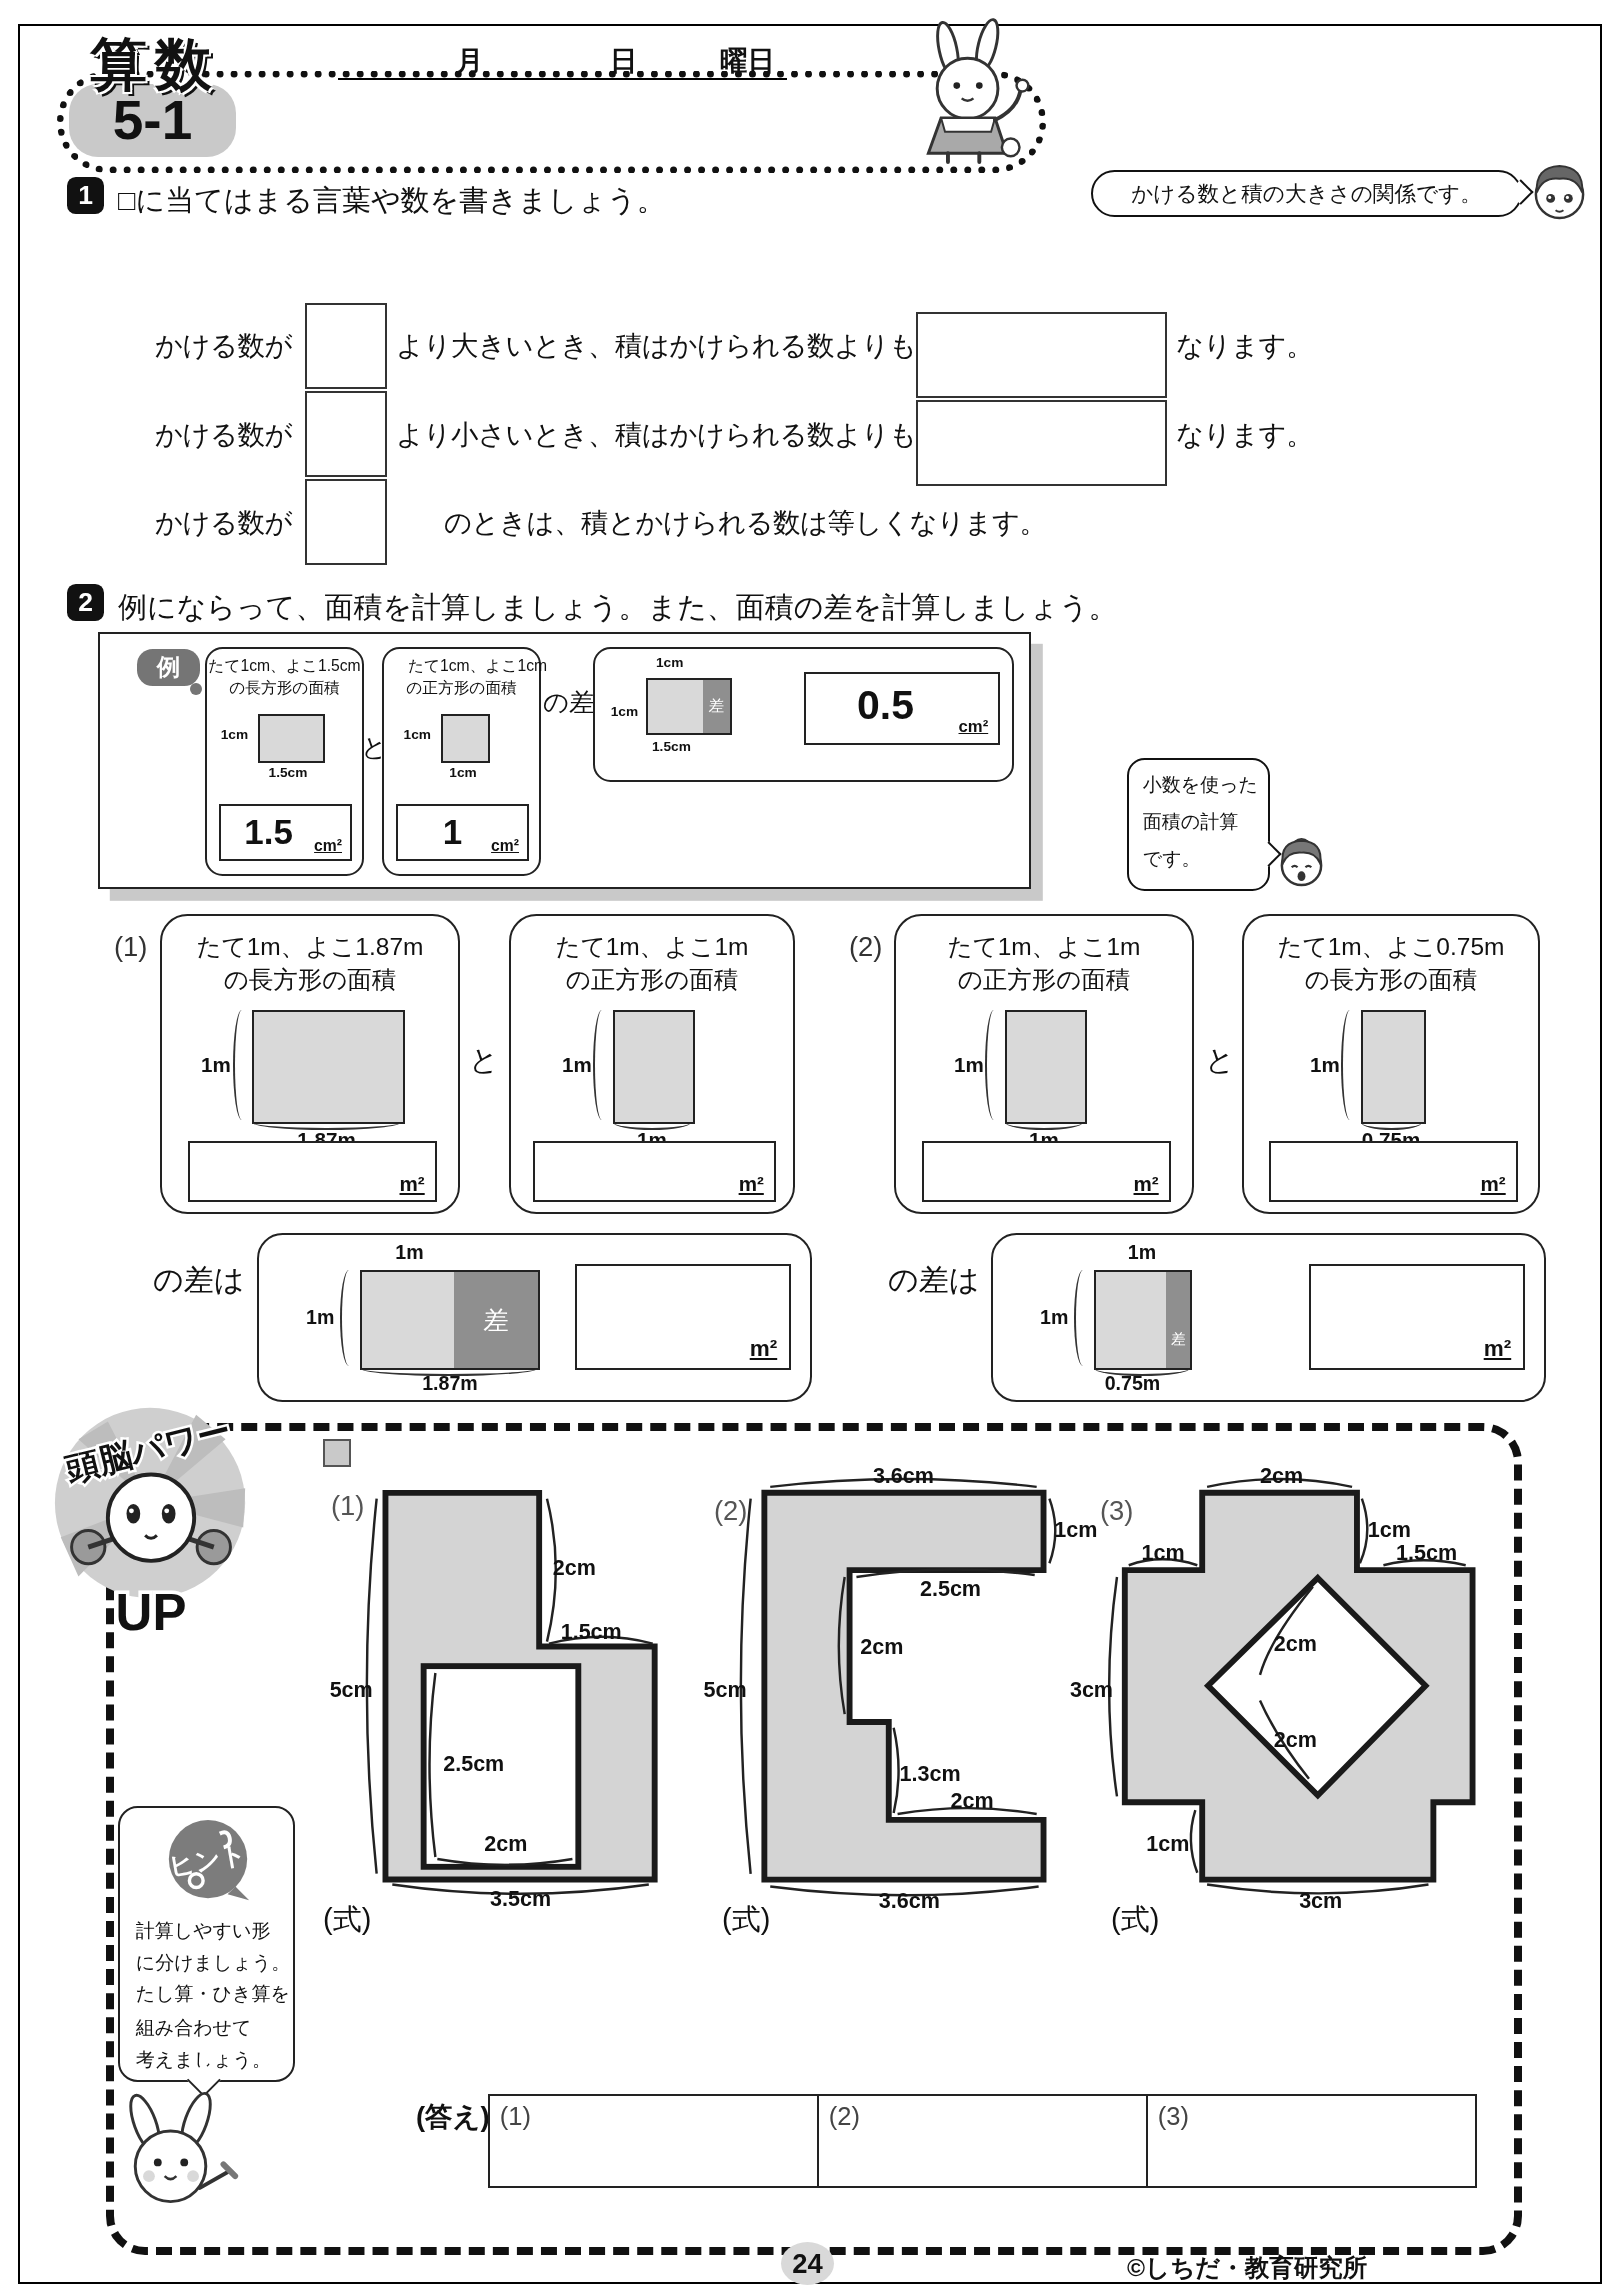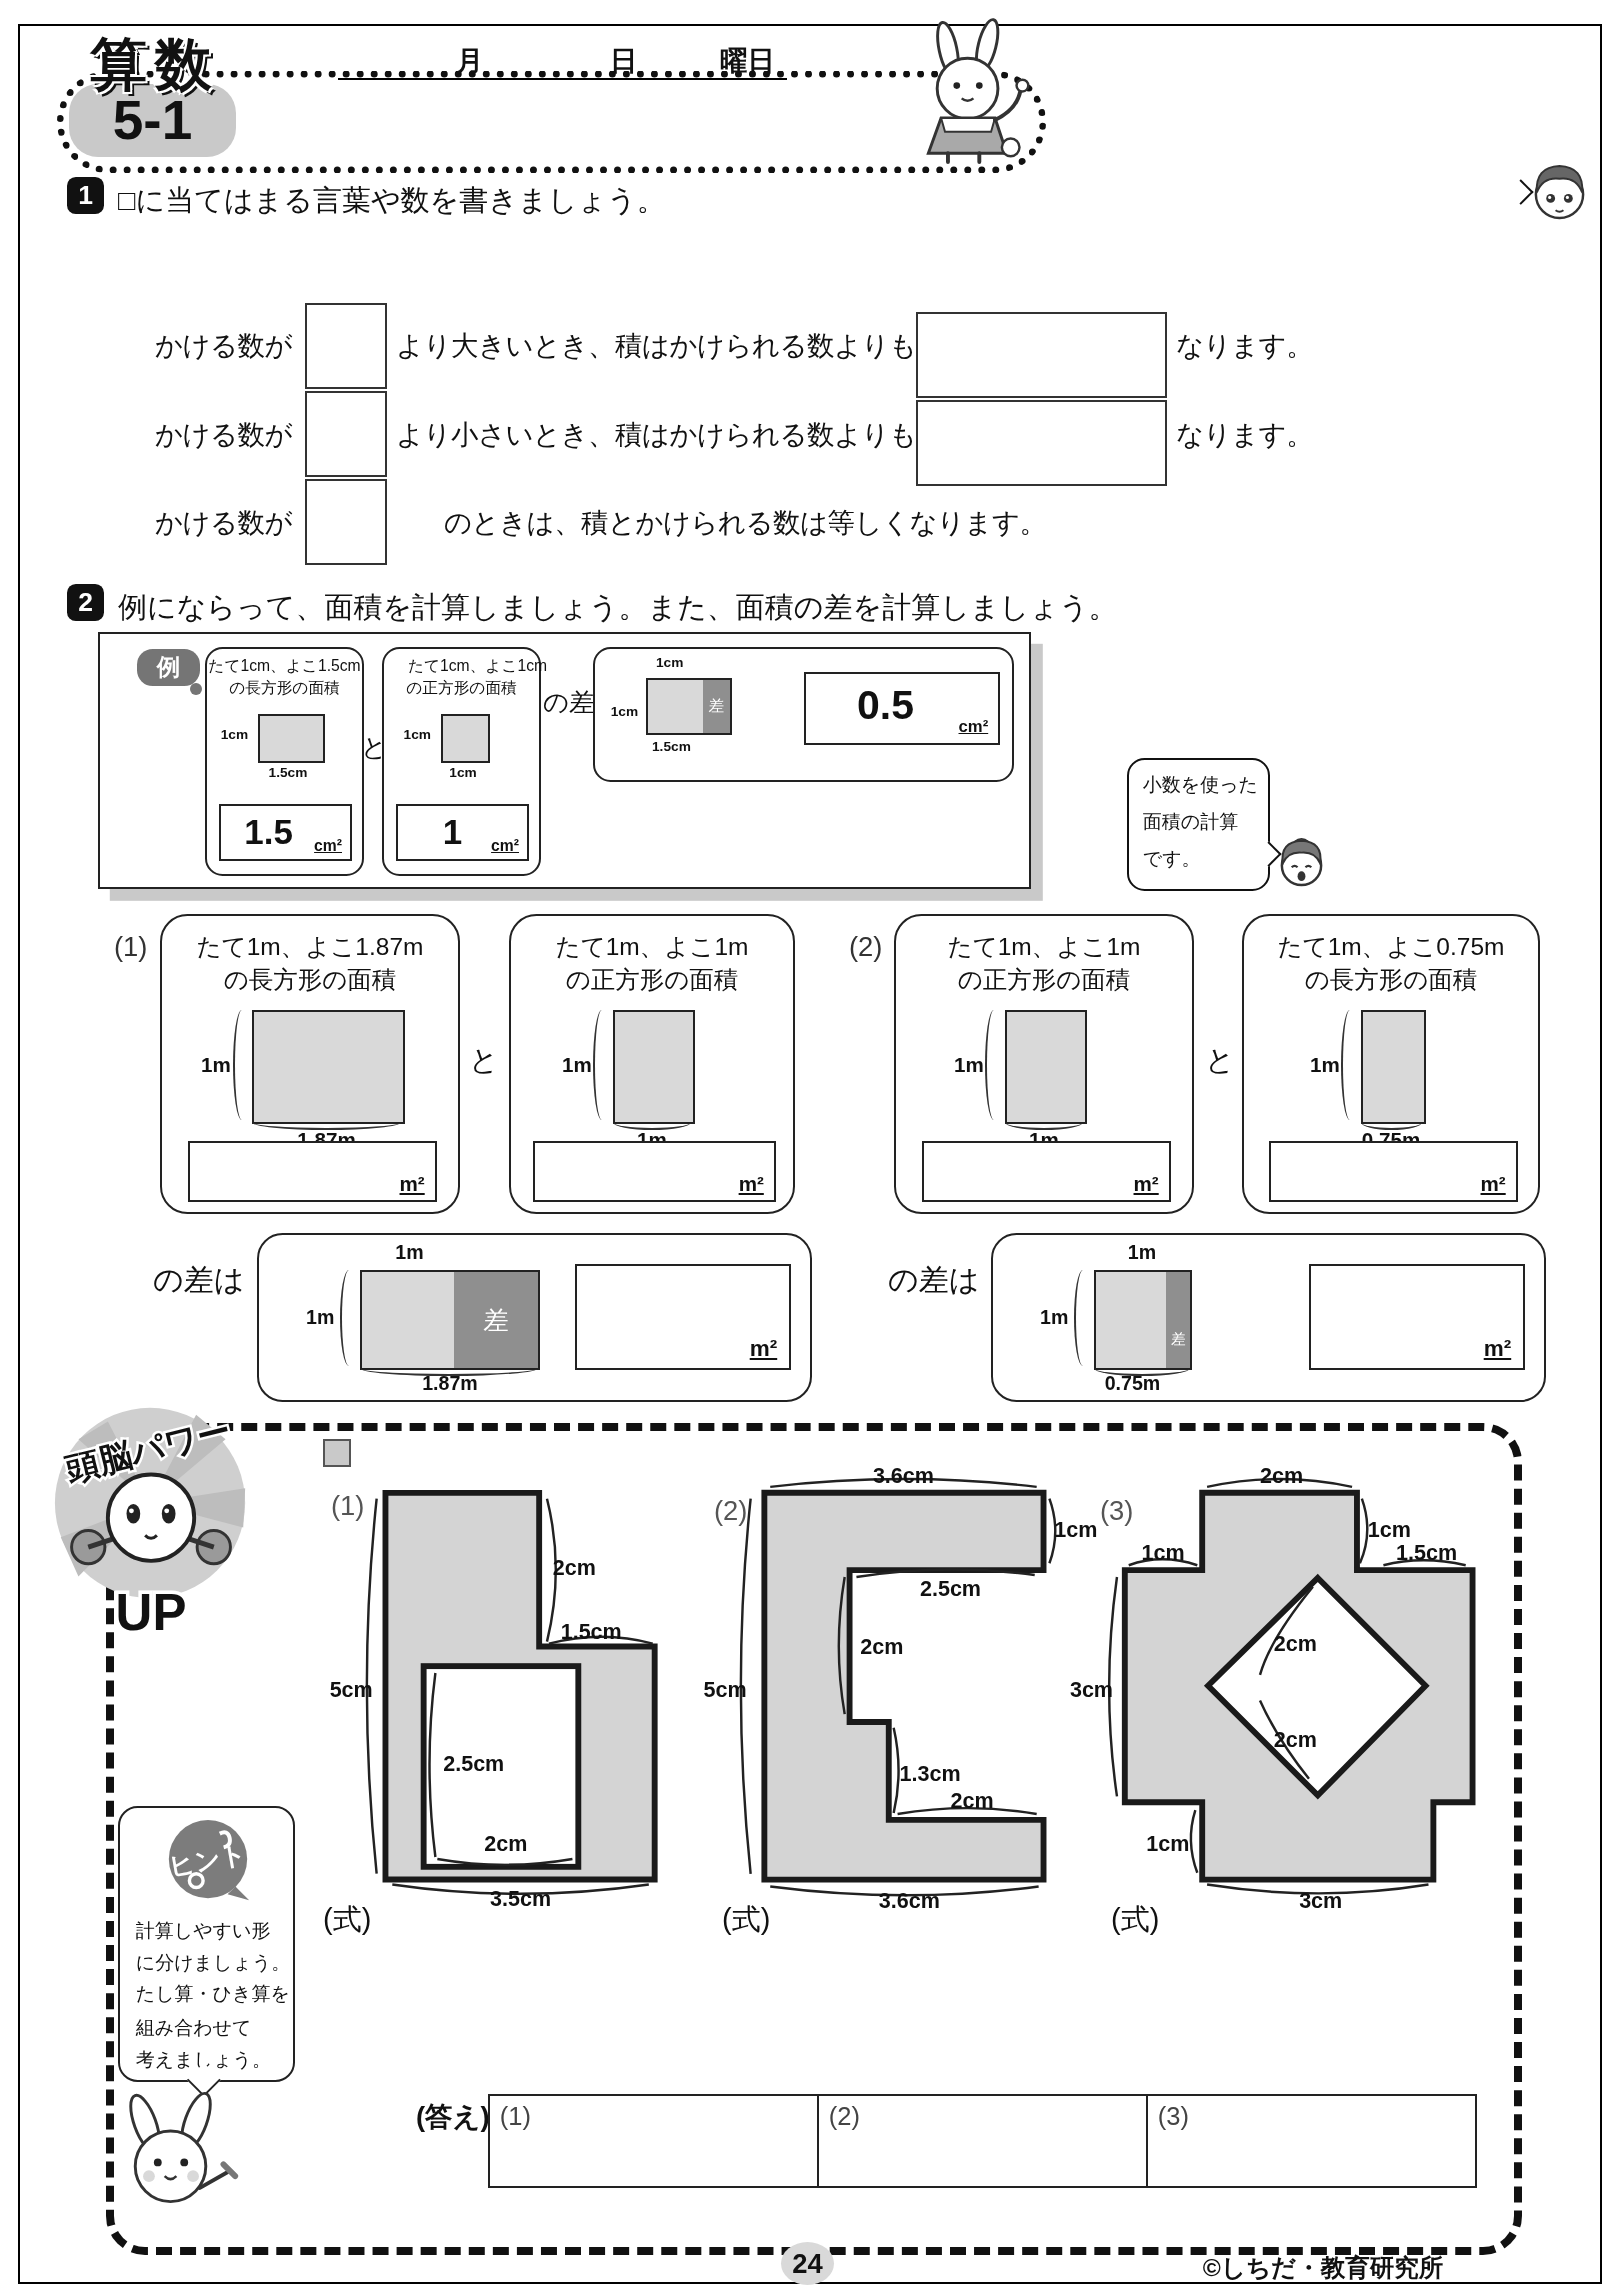--- a/index.html
+++ b/index.html
@@ -55,21 +55,21 @@
   .hintbox{border:2.9px solid #222;border-radius:19.6px;background:#fff;}
   .hintline{font-size:19px;line-height:33px;white-space:nowrap;}
   .hint-tail{width:21.6px;height:21.6px;border-bottom:2.9px solid #222;border-right:2.9px solid #222;
              transform:rotate(45deg);background:#fff;}
   .anslabel{font-size:27.4px;font-weight:700;}
   .anstable{display:flex;border:2.9px solid #222;background:#fff;}
   .anscell{flex:1;border-right:2px solid #222;padding:5.9px 0 0 9.8px;}
   .anscell:last-child{border-right:none;}
   .anscell span{font-size:25.5px;color:#444;}
   .pagebadge{background:#d9d9d9;border-radius:50%;text-align:center;}
-  .copyright{font-size:24.5px;font-weight:700;text-align:center;}
+  .copyright{font-size:24.5px;font-weight:700;text-align:left;}
   svg text{font-family:"Liberation Sans",sans-serif;}
   .shape-label{font-size:22px;font-weight:700;fill:#111;}
 </style>
 </head>
 <body>
 
 <div class="page">
   <div class="frame"></div>
 
   <div class="abs dotted-band" style="left:57px;top:71px;width:975px;height:88px;"></div>
@@ -93,20 +93,21 @@
     <path d="M45,104 L100,104 L96,118 L49,118 Z" fill="#fff" stroke="#333" stroke-width="2"></path>
     <path d="M100,106 Q122,96 126,76" fill="none" stroke="#333" stroke-width="4" stroke-linecap="round"></path>
     <circle cx="128" cy="71" r="6" fill="#fff" stroke="#333" stroke-width="2.5"></circle>
     <circle cx="116" cy="134" r="9" fill="#fff" stroke="#333" stroke-width="2.5"></circle>
     <path d="M52,140 L52,149 M84,140 L84,149" stroke="#333" stroke-width="4" stroke-linecap="round"></path>
   </svg>
 
   <div class="abs qbadge" style="left:67px;top:177px;">1</div>
   <span class="abs qprompt" style="left:118px;top:181px;">□に当てはまる言葉や数を書きましょう。</span>
 
+  <div class="abs speech" style="left:1091px;top:170px;width:427px;height:43px;font-size:21.6px;line-height:43px;">かける数と積の大きさの関係です。</div>
   <div class="abs speech-tail" style="left:1512px;top:183px;"></div>
   <svg class="abs" style="left:1529px;top:159px;" width="61" height="65" viewBox="0 0 62 66">
     <circle cx="31" cy="36" r="24" fill="#fff" stroke="#333" stroke-width="2.5"></circle>
     <path d="M8,34 Q6,8 31,7 Q56,8 54,34 Q48,18 31,20 Q14,18 8,34 Z" fill="#666" stroke="#333" stroke-width="2"></path>
     <circle cx="22" cy="40" r="4.5" fill="#333"></circle>
     <circle cx="40" cy="40" r="4.5" fill="#333"></circle>
     <circle cx="21" cy="39" r="1.6" fill="#fff"></circle>
     <circle cx="39" cy="39" r="1.6" fill="#fff"></circle>
     <path d="M27,52 Q31,55 35,52" fill="none" stroke="#333" stroke-width="2"></path>
   </svg>

